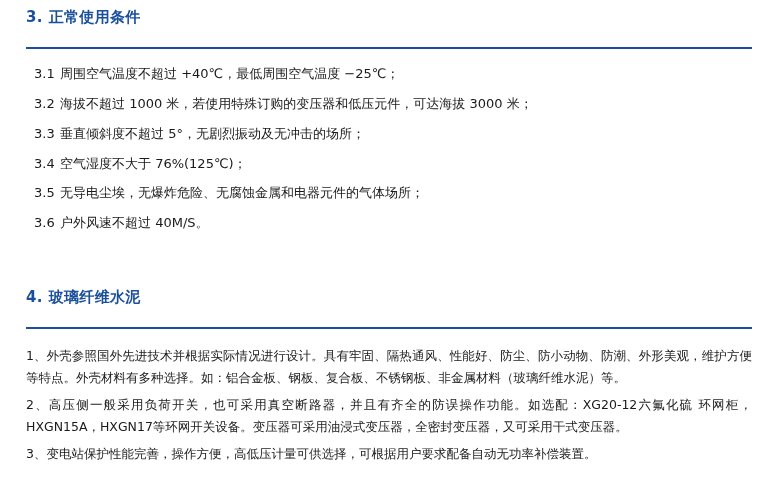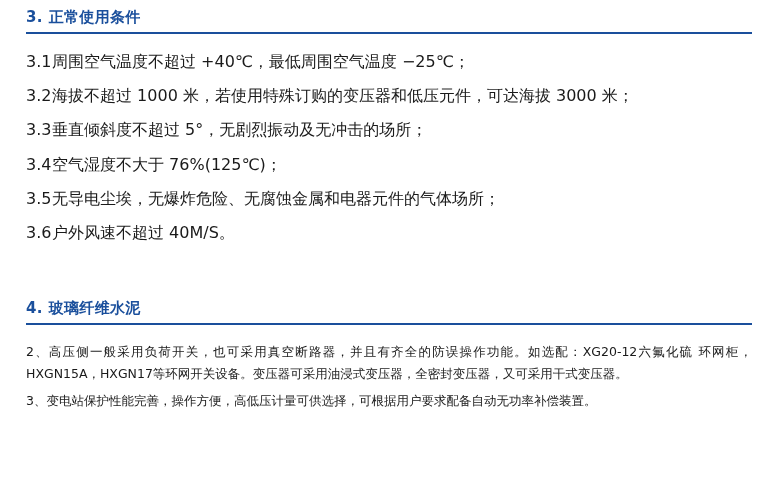--- a/index.html
+++ b/index.html
@@ -21,21 +21,21 @@
     box-sizing: border-box;
     padding: 0 26px;
   }
 
   
   .section-head {
     color: #1a4f9c;
     font-size: 15px;
     font-weight: bold;
     letter-spacing: 0.3px;
-    padding-bottom: 5px;
+    padding-bottom: 20px;
     border-bottom: 2px solid #1a4f9c;
     margin: 0;
     display: block;
   }
   .section-head .num {
     display: inline-block;
     margin-right: 6px;
   }
   #section-1 {
     margin-top: 8px;
@@ -46,24 +46,24 @@
 
   
   .cond-list {
     margin: 0;
     padding: 0;
     list-style: none;
   }
   .cond-item {
     display: flex;
     align-items: flex-end;
-    font-size: 16px;
+    font-size: 13px;
     line-height: 1.45;
     color: #1a1a1a;
-    margin: 0;
+    margin: 8px;
     padding: 0;
   }
   .cond-item .idx {
     flex: 0 0 auto;
     width: 26px;
     color: #1a1a1a;
   }
   .cond-item .txt {
     flex: 1 1 auto;
   }
@@ -127,18 +127,19 @@
     </li>
   </ul>
 
   <div class="spacer-gap"></div>
 
   <div class="section-head" id="section-2">
     <span class="num">4.</span><span>玻璃纤维水泥</span>
   </div>
 
   <div class="feature-wrap">
+    <p class="feature-item">1、外壳参照国外先进技术并根据实际情况进行设计。具有牢固、隔热通风、性能好、防尘、防小动物、防潮、外形美观，维护方便等特点。外壳材料有多种选择。如：铝合金板、钢板、复合板、不锈钢板、非金属材料（玻璃纤维水泥）等。</p>
     <p class="feature-item">2、高压侧一般采用负荷开关，也可采用真空断路器，并且有齐全的防误操作功能。如选配：XG20-12六氟化硫 环网柜，HXGN15A，HXGN17等环网开关设备。变压器可采用油浸式变压器，全密封变压器，又可采用干式变压器。</p>
     <p class="feature-item">3、变电站保护性能完善，操作方便，高低压计量可供选择，可根据用户要求配备自动无功率补偿装置。</p>
 
   </div>
 
 </div>
 
 </body></html>

